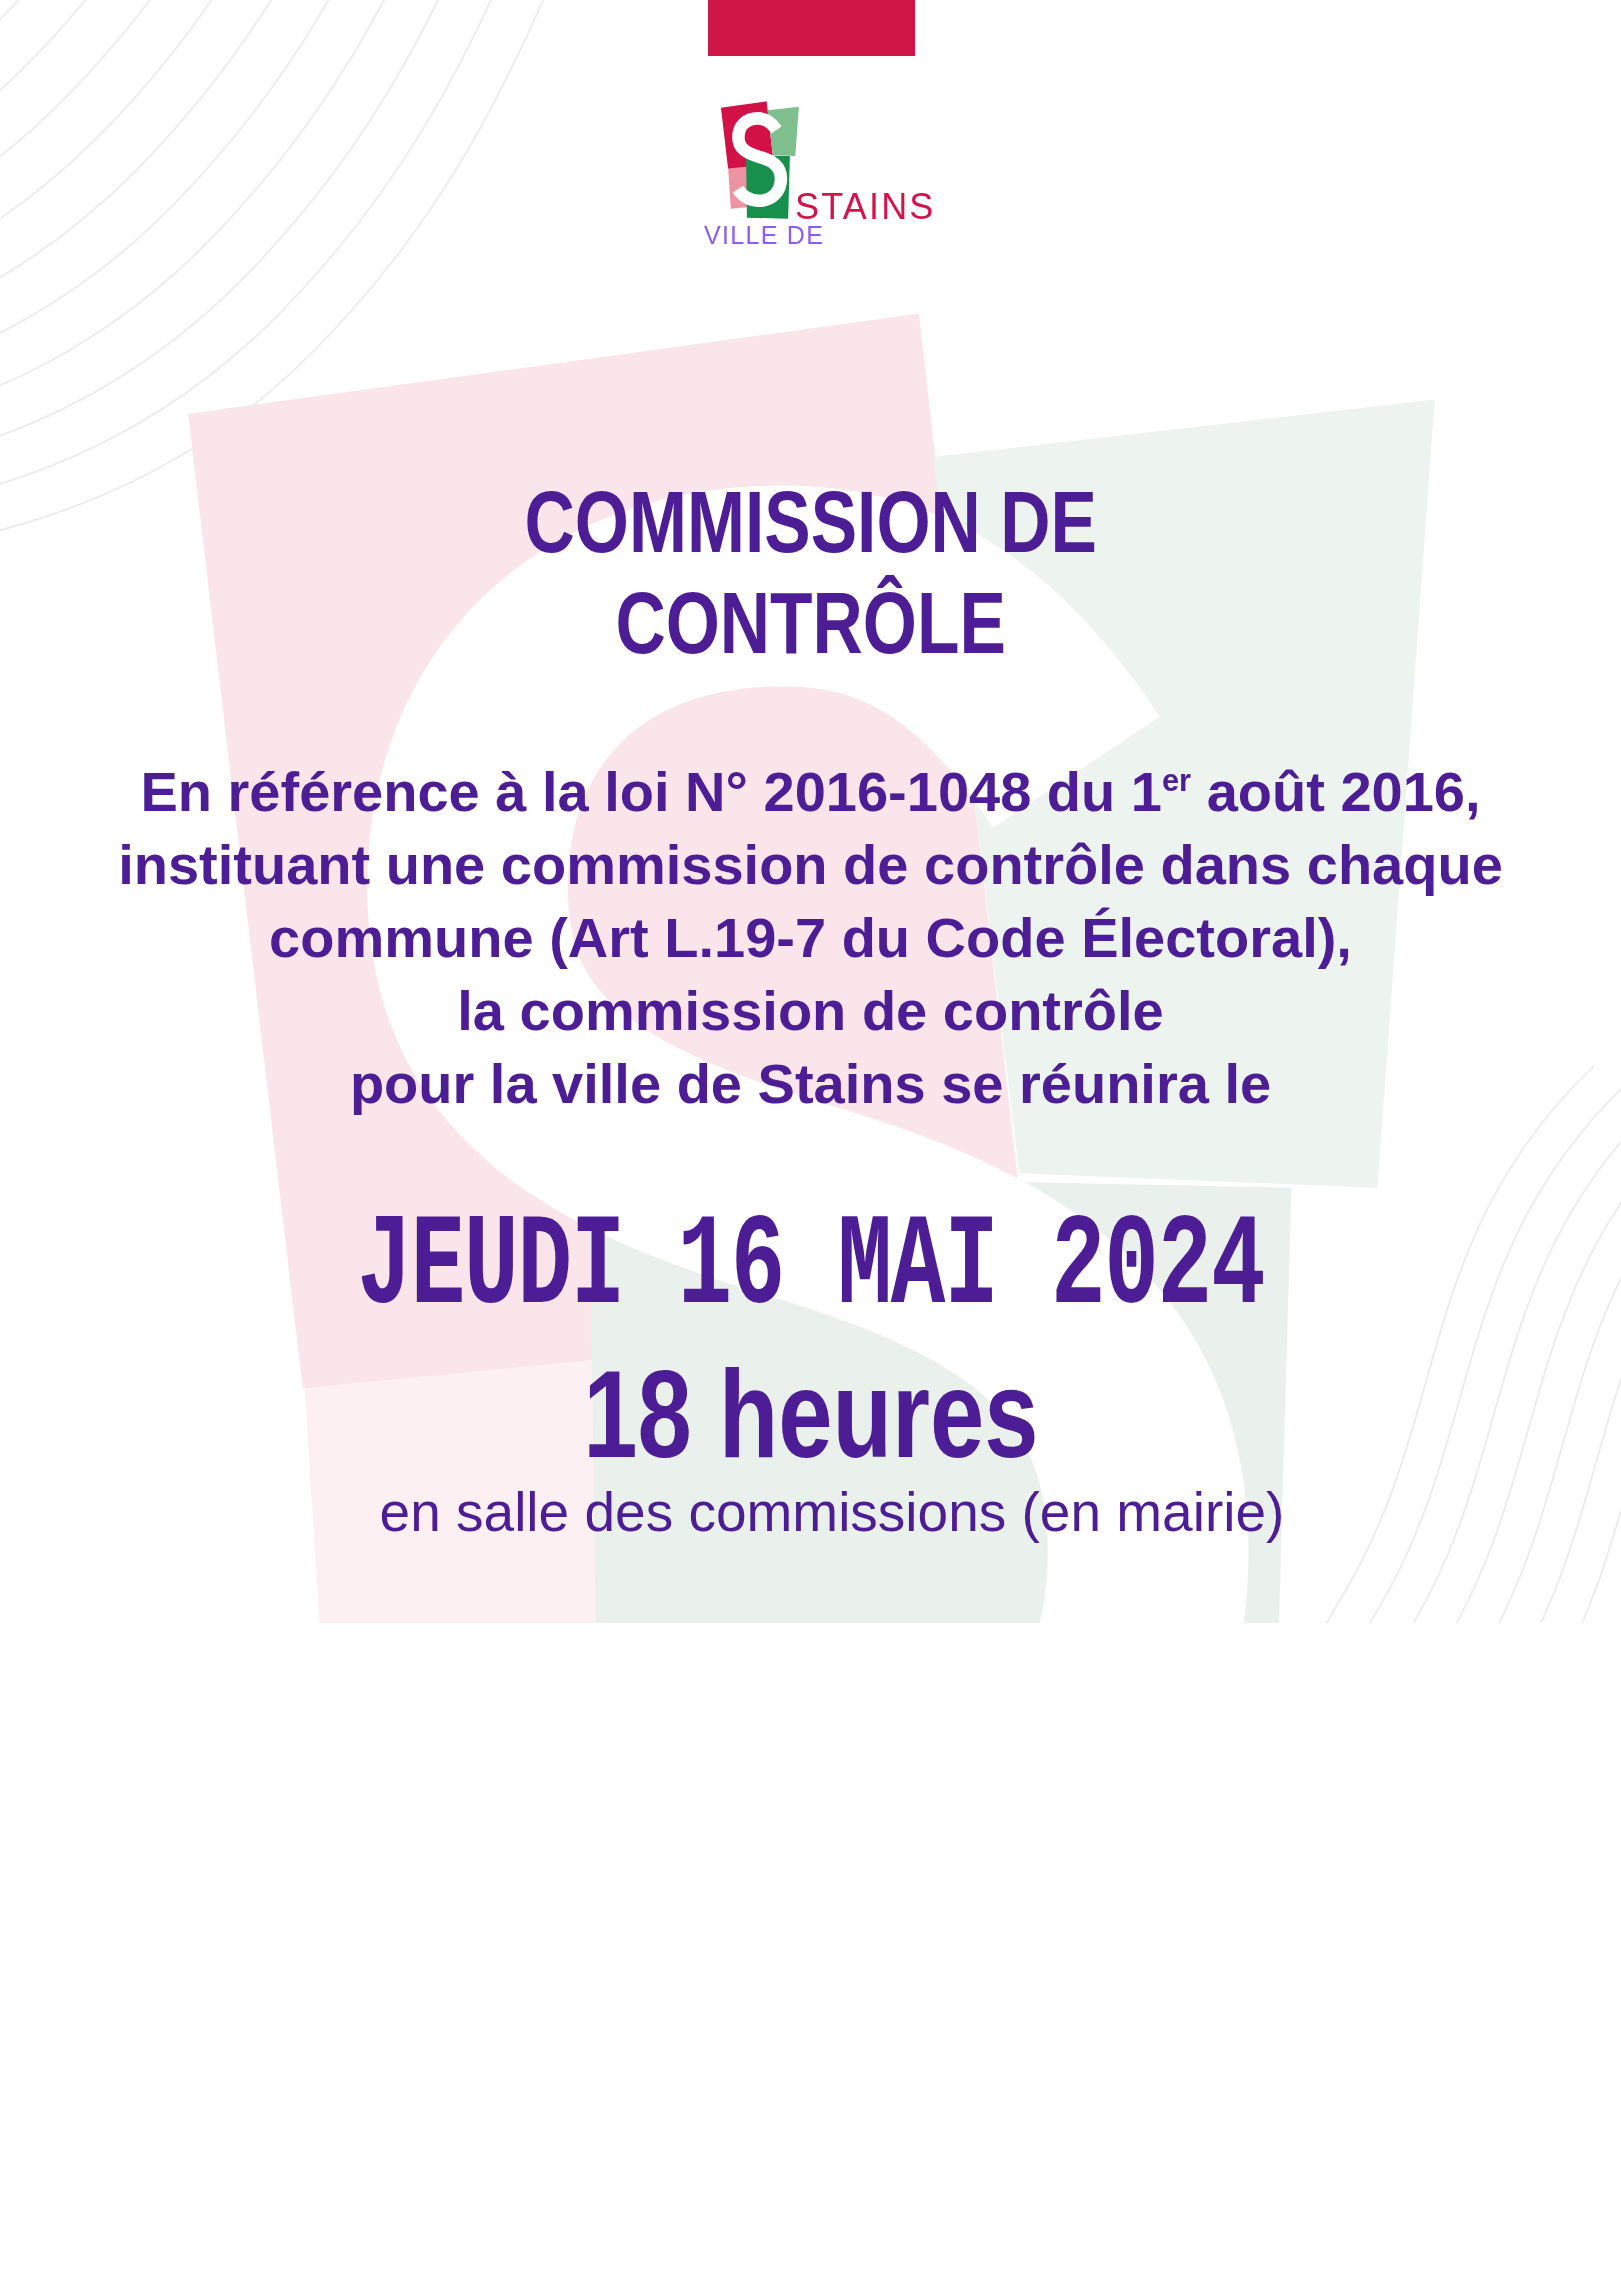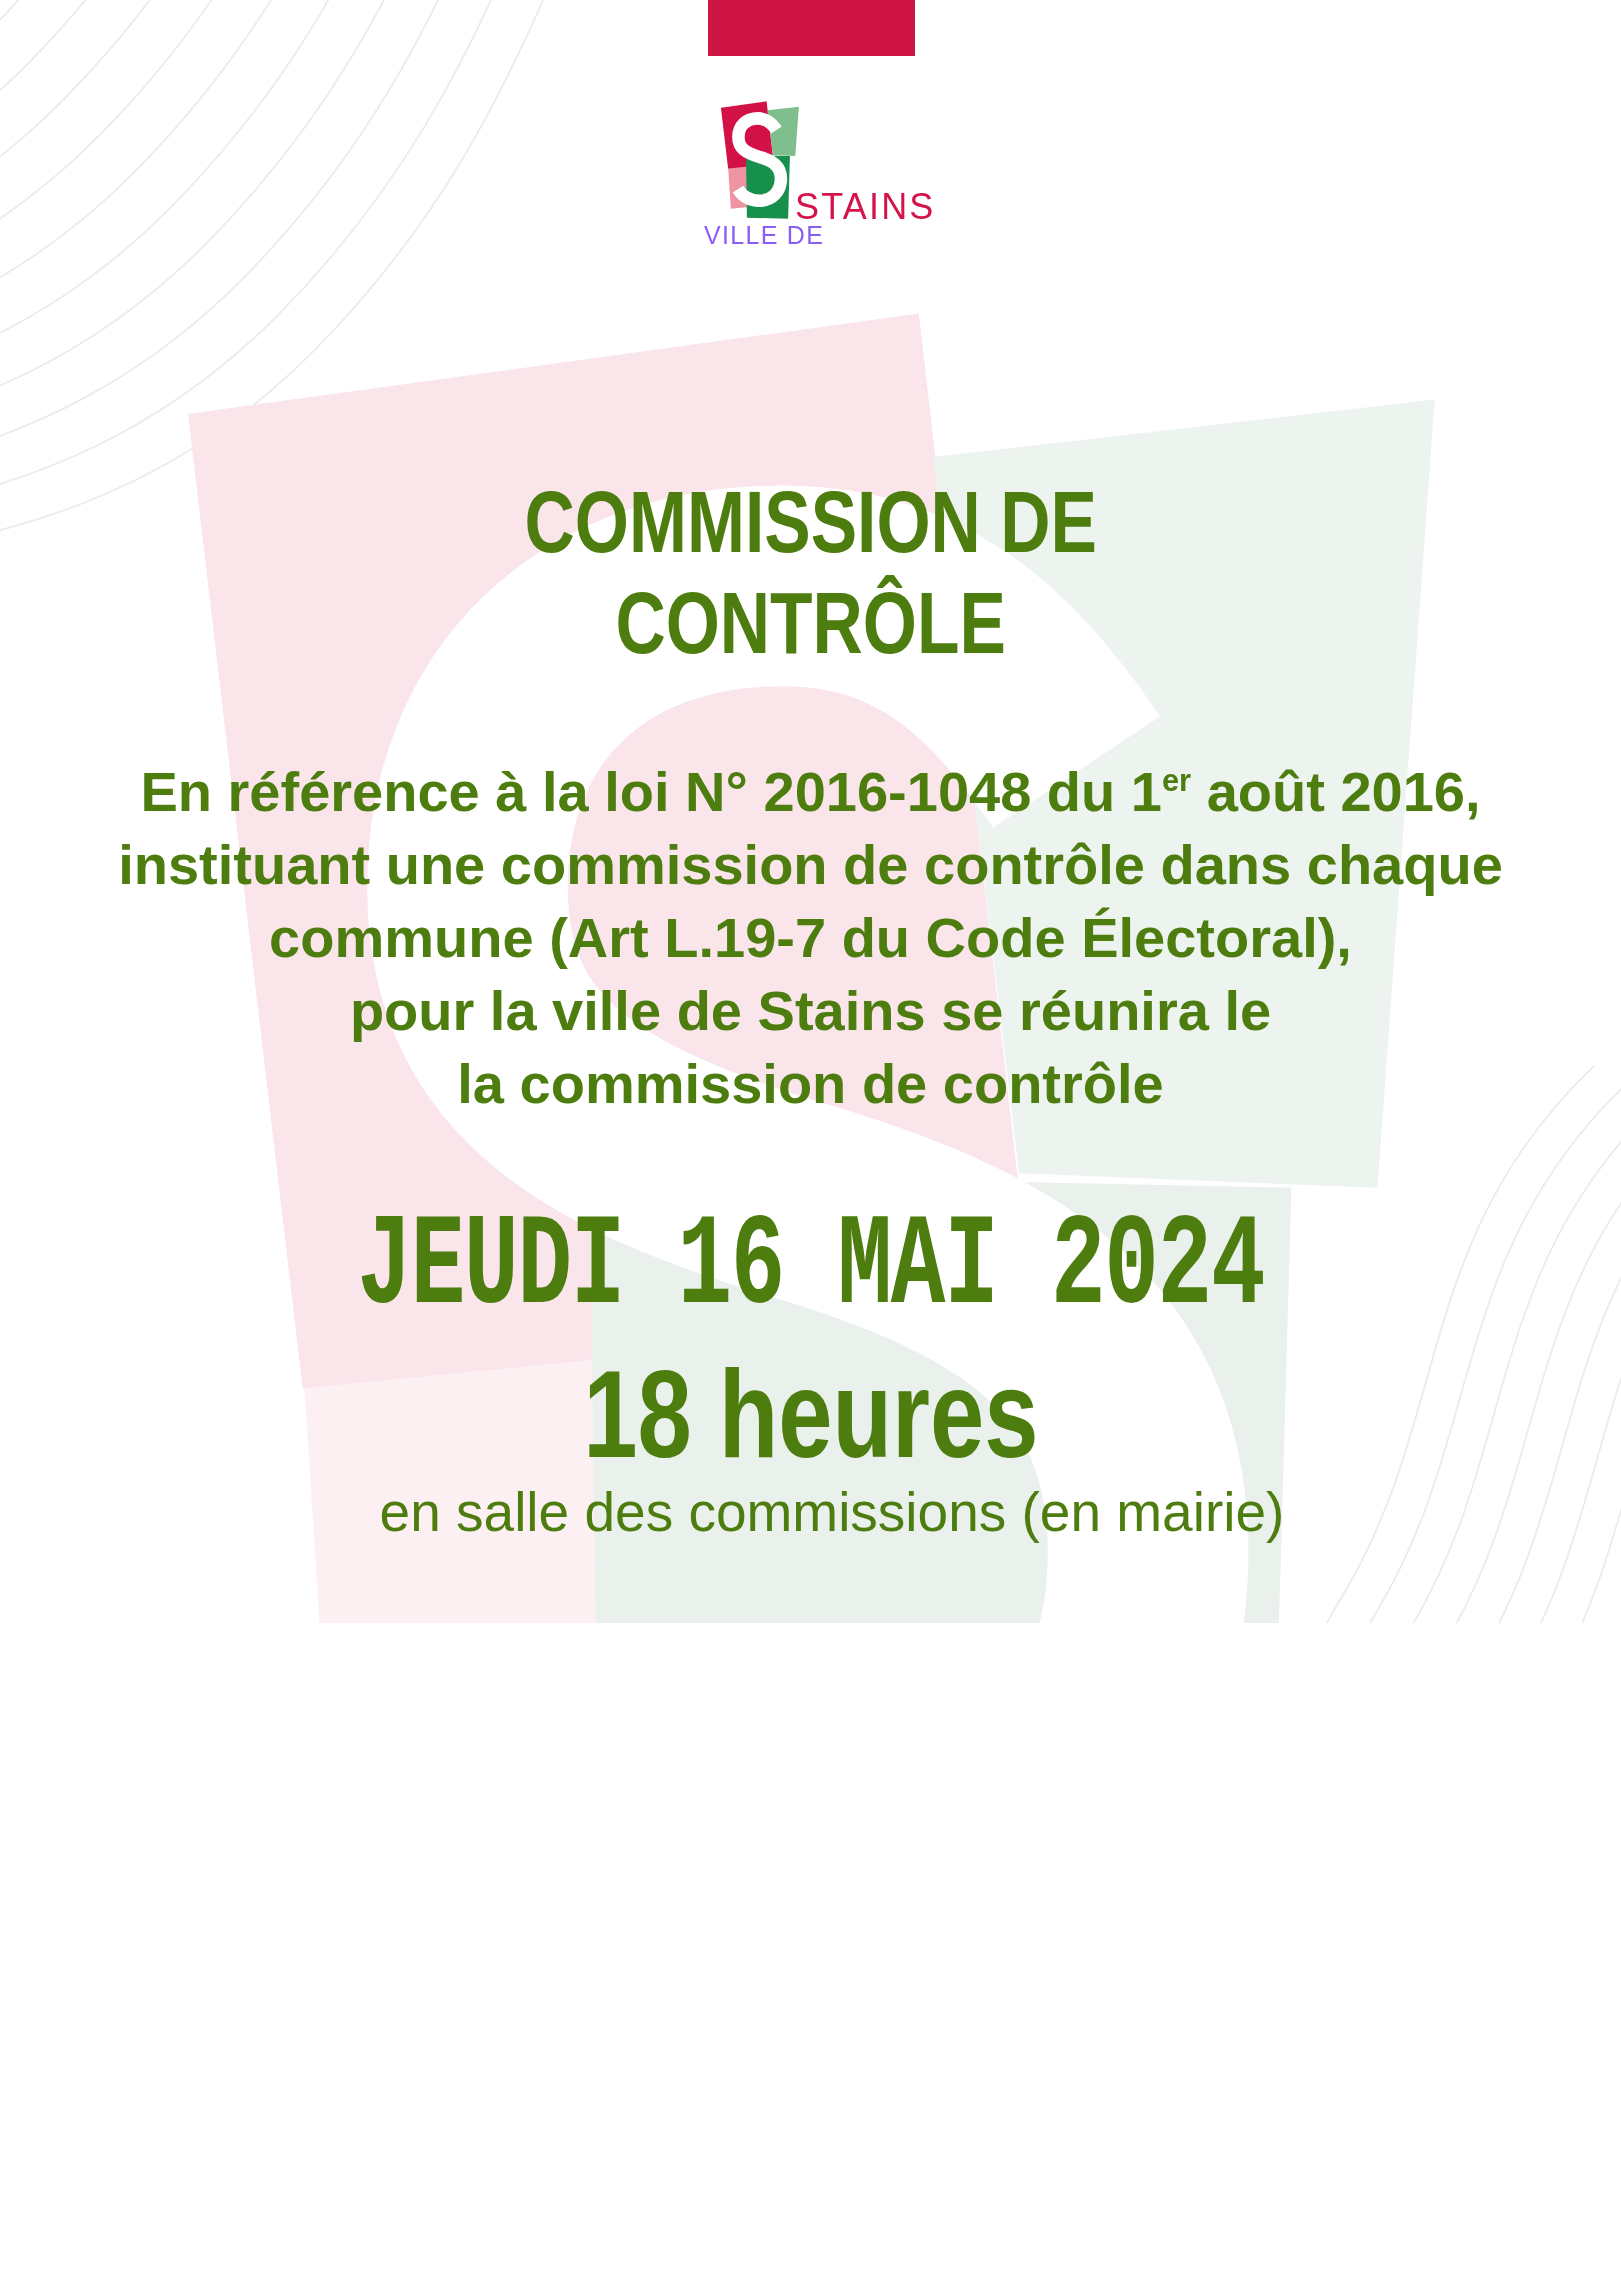--- a/index.html
+++ b/index.html
@@ -19,21 +19,21 @@
 
   .logo-stains {
     position:absolute; left:795px; top:186px; z-index:2;
     color:#d5134b; font-size:36px; font-weight:400; letter-spacing:2.2px;
   }
   .logo-villede {
     position:absolute; left:704px; top:221px; z-index:2;
     color:#8b5cf6; font-size:25px; font-weight:400; letter-spacing:1.3px;
   }
 
-  .txt { position:absolute; left:0; right:0; text-align:center; color:#4d7c0f; z-index:3; }
+  .txt { position:absolute; left:0; right:0; text-align:center; color:#4c1d95; z-index:3; }
   .condense { display:inline-block; transform-origin:center; }
 
   .title { top:472px; font-size:87px; font-weight:800; line-height:1.16; letter-spacing:0px; }
   .title .condense { transform:scaleX(0.80); }
 
   .body-block { top:755px; font-size:56px; line-height:73px; font-weight:700; }
   .body-block sup { font-size:55%; vertical-align:super; line-height:0; }
 
   .event-date { top:1203px; font-size:130px; font-weight:800; line-height:1;font-family:Liberation Mono, monospace; }
   .event-date .condense { transform:scaleX(0.70); letter-spacing:-1.8px; }
@@ -131,22 +131,22 @@
     <span class="condense">
       <span>COMMISSION DE</span><br>
       <span>CONTRÔLE</span>
     </span>
   </div>
 
   <div class="txt body-block">
     <div><span>En référence à la loi N° 2016-1048 du 1</span><sup>er</sup><span> août 2016,</span></div>
     <div>instituant une commission de contrôle dans chaque</div>
     <div>commune (Art L.19-7 du Code Électoral),</div>
+    <div>la commission de contrôle</div>
     <div>pour la ville de Stains se réunira le</div>
-    <div>la commission de contrôle</div>
   </div>
 
   <div class="txt event-date">
     <span class="condense">JEUDI 16 MAI 2024</span>
   </div>
   <div class="txt event-time">
     <span class="condense">18 heures</span>
   </div>
   <div class="txt event-place">en salle des commissions (en mairie)</div>
 

